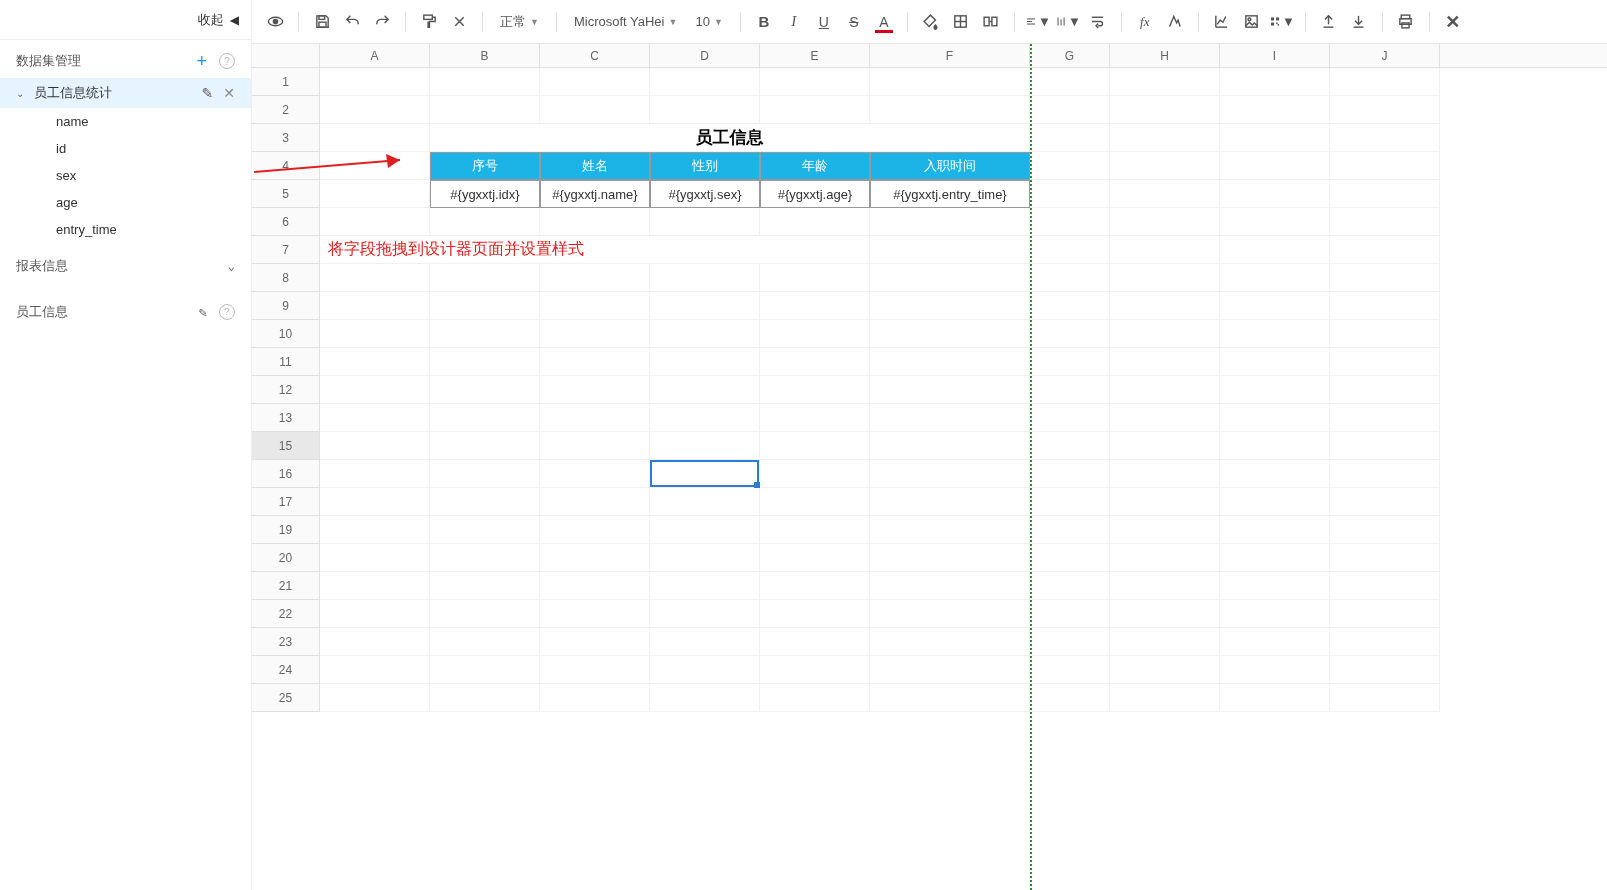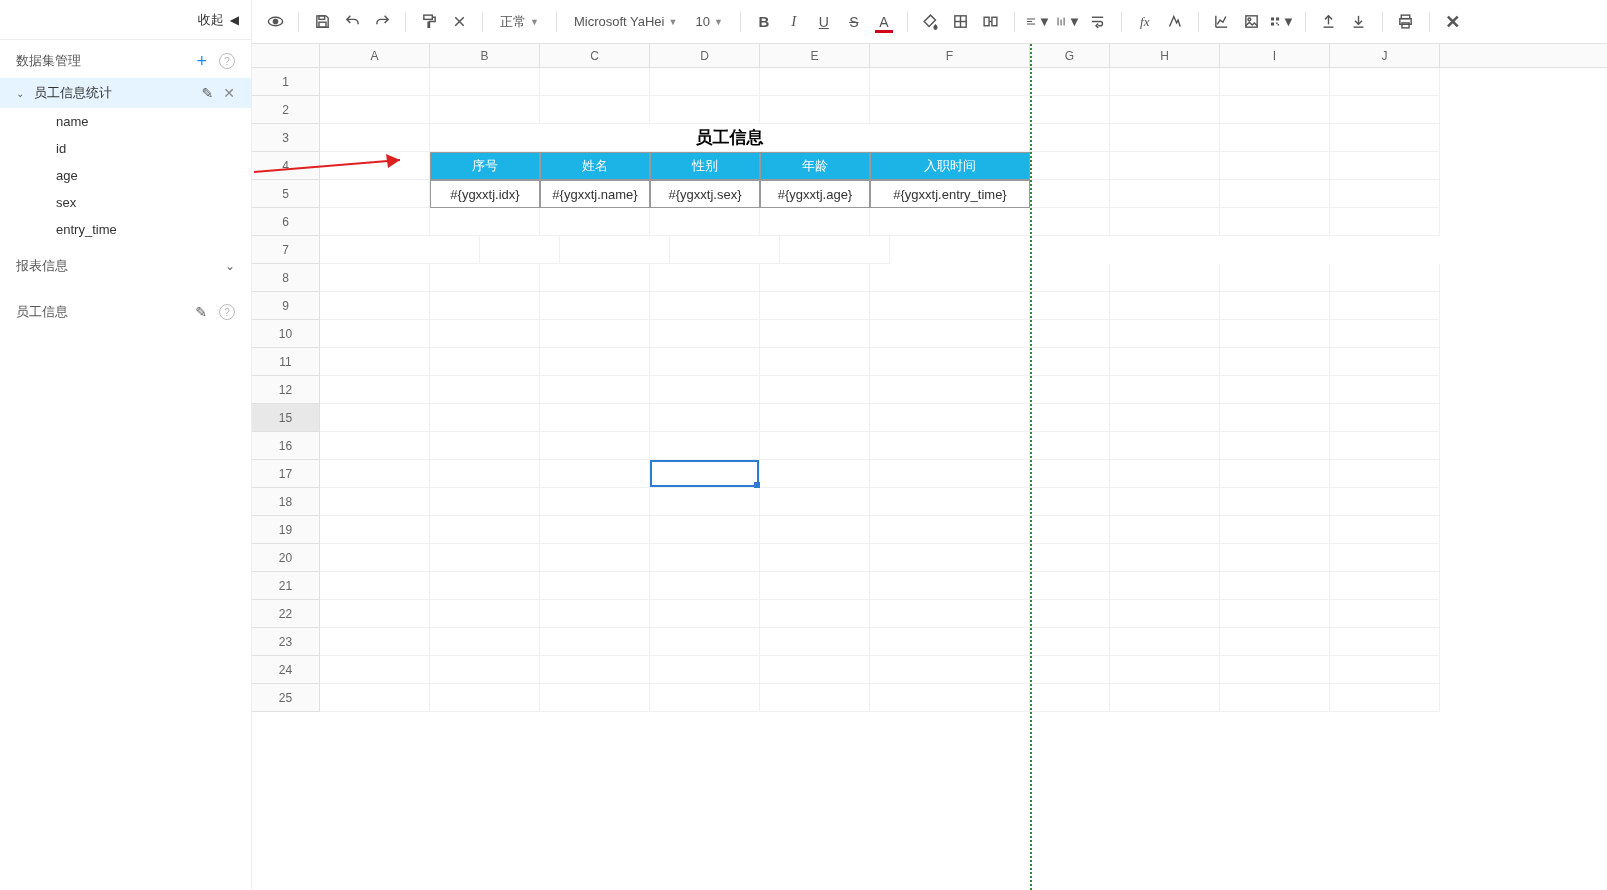--- a/index.html
+++ b/index.html
@@ -20,21 +20,21 @@
 .chev-icon { font-size: 12px; color: #666; }
 
 .tree-node { display: flex; align-items: center; padding: 6px 10px 6px 16px; cursor: pointer; }
 .tree-node.selected { background: #e6f4ff; }
 .tree-node .caret { width: 14px; color: #666; font-size: 10px; }
 .tree-node .label { flex: 1; padding-left: 4px; }
 .tree-node .acts { display: flex; gap: 10px; padding-right: 6px; }
 .close-x { color: #888; font-size: 14px; cursor: pointer; }
 .tree-leaf { padding: 6px 10px 6px 56px; cursor: pointer; color: #333; }
 
-.section-row { display: flex; align-items: center; justify-content: space-between; padding: 14px 16px; color: #555; cursor: pointer; }
+.section-row { display: flex; align-items: center; justify-content: space-between; padding: 14px 16px; color: #555; cursor: pointer; font-family: Liberation Mono, monospace; }
 .section-row .right { display: flex; gap: 12px; align-items: center; }
 
 
 .main { flex: 1; display: flex; flex-direction: column; overflow: hidden; }
 .toolbar { height: 44px; border-bottom: 1px solid #e4e4e4; display: flex; align-items: center; padding: 0 10px; gap: 4px; color: #555; position: relative; }
 .tbtn { width: 26px; height: 26px; display: inline-flex; align-items: center; justify-content: center; cursor: pointer; border-radius: 3px; }
 .tbtn svg { width: 17px; height: 17px; }
 .sep { width: 1px; height: 20px; background: #e0e0e0; margin: 0 6px; }
 .dd { display: inline-flex; align-items: center; gap: 4px; padding: 2px 6px; cursor: pointer; border: 1px solid transparent; border-radius: 3px; }
 .dd .cv { font-size: 9px; color: #888; }
@@ -90,22 +90,22 @@
       <span class="caret">⌄</span>
       <span class="label">员工信息统计</span>
       <span class="acts">
         <span class="edit-icon">✎</span>
         <span class="close-x">✕</span>
       </span>
     </div>
     <div id="field-list">
         <div class="tree-leaf">name</div>
         <div class="tree-leaf">id</div>
+        <div class="tree-leaf">sex</div>
         <div class="tree-leaf">age</div>
-        <div class="tree-leaf">sex</div>
         <div class="tree-leaf">entry_time</div>
       </div>
 
     <div class="section-row">
       <span>报表信息</span>
       <span class="right">
           <span class="chev-icon">⌄</span>
         </span>
     </div>
 
@@ -371,20 +371,21 @@
               <div class="cell" style="width: 110px;"></div>
               <div class="cell" style="width: 110px;"></div>
               <div class="cell" style="width: 160px;"></div>
               <div class="cell" style="width: 80px;"></div>
               <div class="cell" style="width: 110px;"></div>
               <div class="cell" style="width: 110px;"></div>
               <div class="cell" style="width: 110px;"></div>
             </div>
             <div class="row">
               <div class="rowhead">7</div>
+              <div class="cell annot" style="width: 550px;">将字段拖拽到设计器页面并设置样式</div>
               <div class="cell" style="width: 160px;"></div>
               <div class="cell" style="width: 80px;"></div>
               <div class="cell" style="width: 110px;"></div>
               <div class="cell" style="width: 110px;"></div>
               <div class="cell" style="width: 110px;"></div>
             </div>
             <div class="row">
               <div class="rowhead">8</div>
               <div class="cell" style="width: 110px;"></div>
               <div class="cell" style="width: 110px;"></div>
@@ -443,20 +444,33 @@
               <div class="cell" style="width: 110px;"></div>
               <div class="cell" style="width: 110px;"></div>
               <div class="cell" style="width: 110px;"></div>
               <div class="cell" style="width: 160px;"></div>
               <div class="cell" style="width: 80px;"></div>
               <div class="cell" style="width: 110px;"></div>
               <div class="cell" style="width: 110px;"></div>
               <div class="cell" style="width: 110px;"></div>
             </div>
             <div class="row">
+              <div class="rowhead">13</div>
+              <div class="cell" style="width: 110px;"></div>
+              <div class="cell" style="width: 110px;"></div>
+              <div class="cell" style="width: 110px;"></div>
+              <div class="cell" style="width: 110px;"></div>
+              <div class="cell" style="width: 110px;"></div>
+              <div class="cell" style="width: 160px;"></div>
+              <div class="cell" style="width: 80px;"></div>
+              <div class="cell" style="width: 110px;"></div>
+              <div class="cell" style="width: 110px;"></div>
+              <div class="cell" style="width: 110px;"></div>
+            </div>
+            <div class="row">
               <div class="rowhead sel">15</div>
               <div class="cell" style="width: 110px;"></div>
               <div class="cell" style="width: 110px;"></div>
               <div class="cell" style="width: 110px;"></div>
               <div class="cell" style="width: 110px;"></div>
               <div class="cell" style="width: 110px;"></div>
               <div class="cell" style="width: 160px;"></div>
               <div class="cell" style="width: 80px;"></div>
               <div class="cell" style="width: 110px;"></div>
               <div class="cell" style="width: 110px;"></div>
@@ -470,33 +484,20 @@
               <div class="cell" style="width: 110px;"></div>
               <div class="cell" style="width: 110px;"></div>
               <div class="cell" style="width: 160px;"></div>
               <div class="cell" style="width: 80px;"></div>
               <div class="cell" style="width: 110px;"></div>
               <div class="cell" style="width: 110px;"></div>
               <div class="cell" style="width: 110px;"></div>
             </div>
             <div class="row">
               <div class="rowhead">17</div>
-              <div class="cell" style="width: 110px;"></div>
-              <div class="cell" style="width: 110px;"></div>
-              <div class="cell" style="width: 110px;"></div>
-              <div class="cell" style="width: 110px;"></div>
-              <div class="cell" style="width: 110px;"></div>
-              <div class="cell" style="width: 160px;"></div>
-              <div class="cell" style="width: 80px;"></div>
-              <div class="cell" style="width: 110px;"></div>
-              <div class="cell" style="width: 110px;"></div>
-              <div class="cell" style="width: 110px;"></div>
-            </div>
-            <div class="row">
-              <div class="rowhead">18</div>
               <div class="cell" style="width: 110px;"></div>
               <div class="cell" style="width: 110px;"></div>
               <div class="cell" style="width: 110px;"></div>
               <div class="cell" style="width: 110px;"></div>
               <div class="cell" style="width: 110px;"></div>
               <div class="cell" style="width: 160px;"></div>
               <div class="cell" style="width: 80px;"></div>
               <div class="cell" style="width: 110px;"></div>
               <div class="cell" style="width: 110px;"></div>
               <div class="cell" style="width: 110px;"></div>

